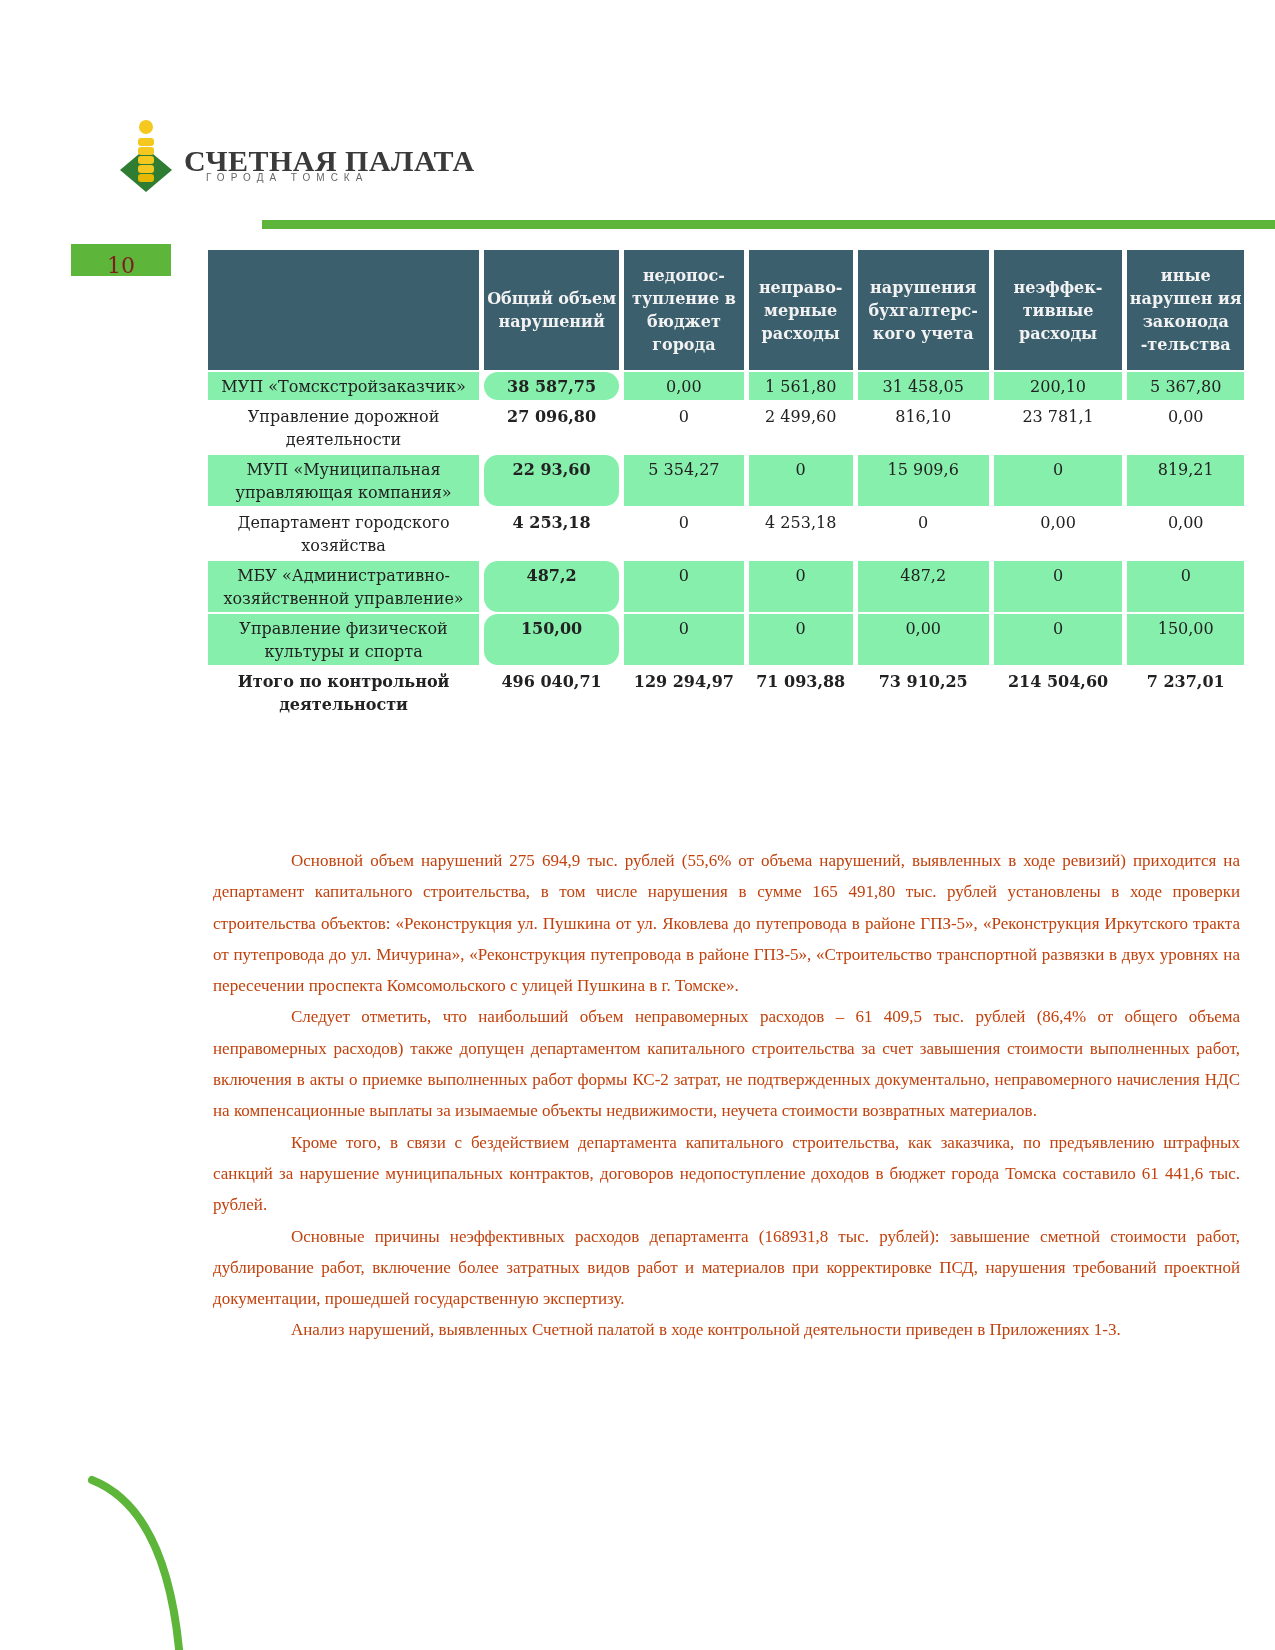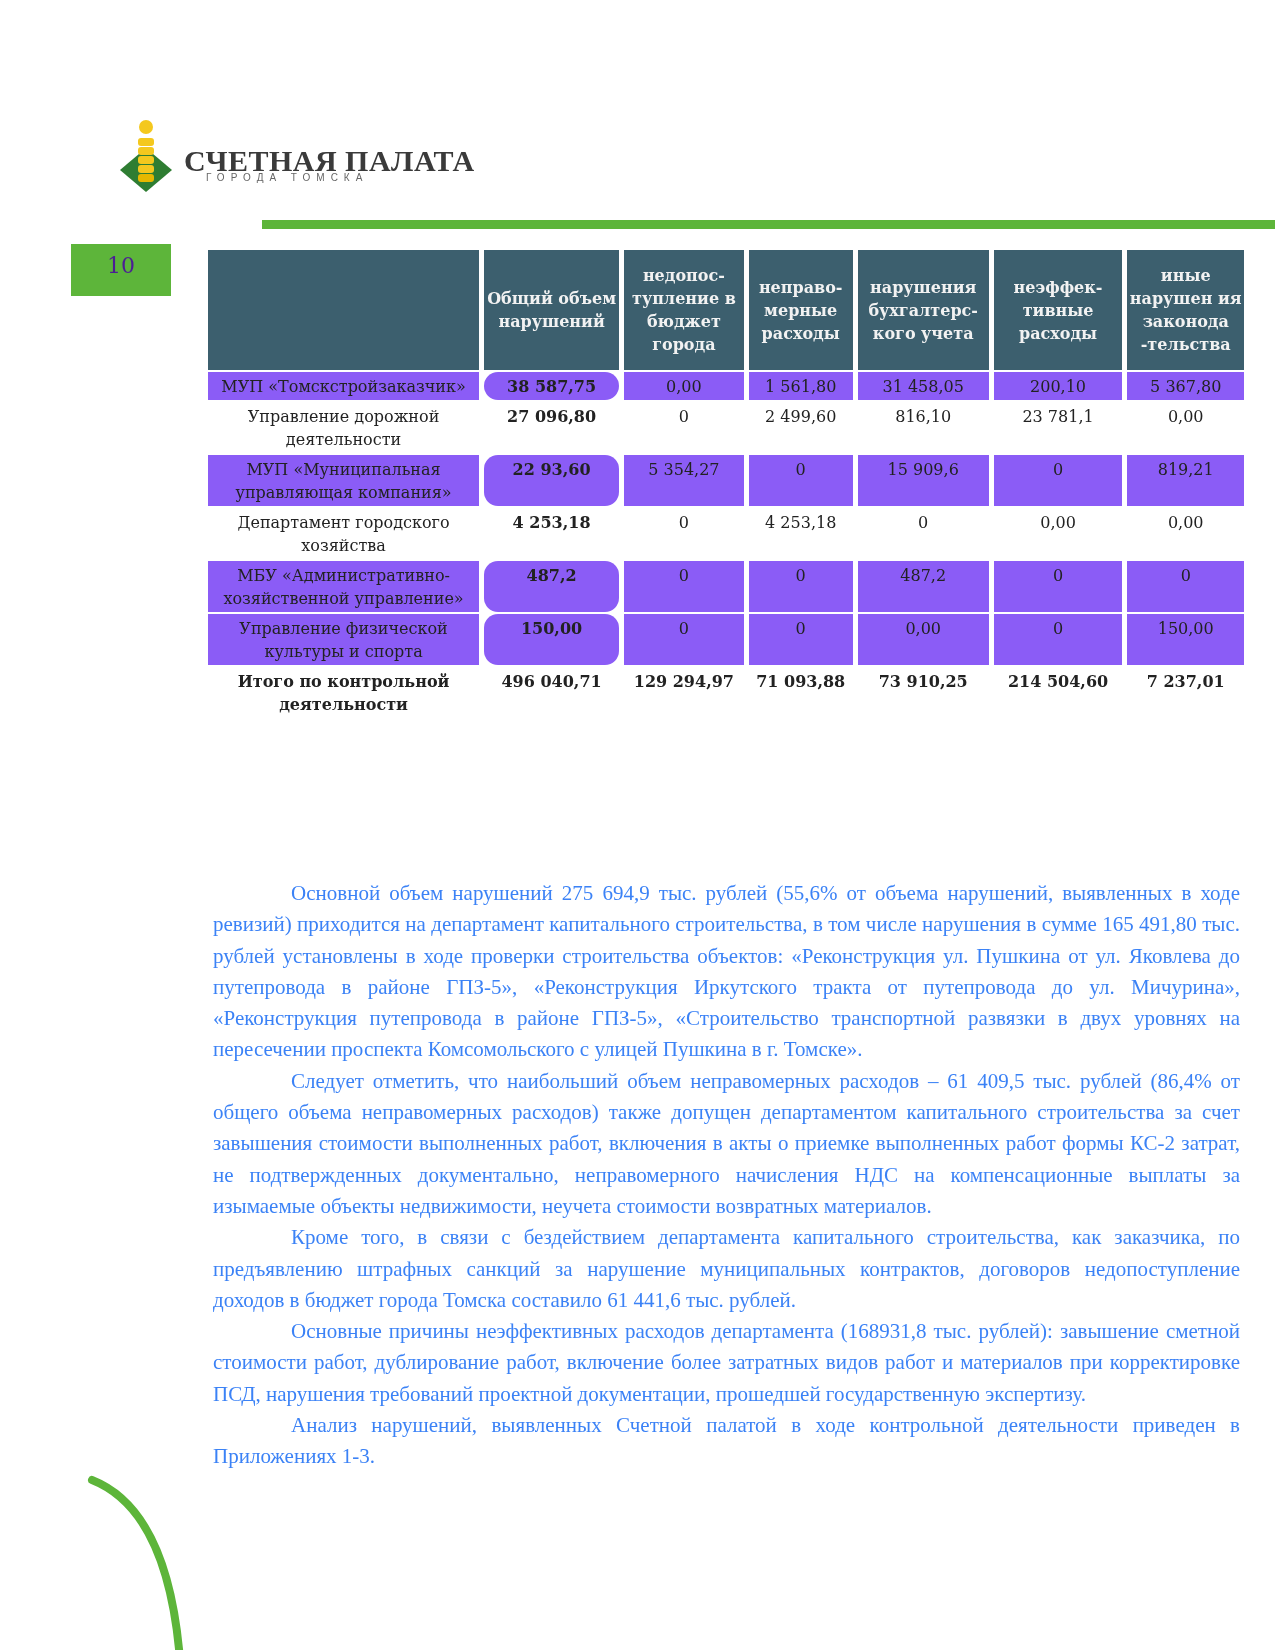--- a/index.html
+++ b/index.html
@@ -5,32 +5,32 @@
   html, body { margin:0; padding:0; background:#ffffff; }
   body { width:1275px; height:1650px; position:relative; overflow:hidden;
          font-family:"DejaVu Serif", serif; color:#1a1a1a; }
   .logo { position:absolute; left:118px; top:118px; width:290px; height:80px; }
   .logo-mark { position:absolute; left:0; top:0; width:56px; height:76px; }
   .logo-title { position:absolute; left:66px; top:26px; font-family:"Liberation Serif", serif;
                 font-weight:bold; font-size:30px; color:#3a3a3a; letter-spacing:0.5px; white-space:nowrap; }
   .logo-sub { position:absolute; left:88px; top:54px; font-family:"Liberation Sans", sans-serif;
               font-size:10px; color:#666; letter-spacing:6px; white-space:nowrap; }
   .top-rule { position:absolute; left:262px; top:220px; width:1013px; height:9px; background:#5db53a; }
-  .page-num { position:absolute; left:71px; top:244px; width:100px; height:52px; background:#5db53a;
-              color:#4c1d95; font-family:"DejaVu Serif", serif; font-size:22px; text-align:center; line-height:44px; }
+  .page-num { position:absolute; left:71px; top:244px; width:100px; height:32px; background:#5db53a;
+              color:#7f1d1d; font-family:"DejaVu Serif", serif; font-size:22px; text-align:center; line-height:44px; }
   table.grid { position:absolute; left:203px; top:248px; width:1046px; border-collapse:separate;
                border-spacing:5px 2px; table-layout:fixed; font-family:"DejaVu Serif", serif; font-size:16px; }
   table.grid th { background:#3c5f6e; color:#f2f2f2; font-weight:bold; font-size:16px; line-height:23px;
                   vertical-align:middle; text-align:center; padding:4px 2px; height:112px; }
   table.grid td { text-align:center; vertical-align:top; padding:3px 4px 2px; line-height:23px; color:#222; }
-  tr.hl td { background:#8b5cf6; }
+  tr.hl td { background:#86efac; }
   td.name { font-size:16px; }
   td.bold, tr.total td { font-weight:bold;border-radius:14px; }
   .body-text { position:absolute; left:213px; top:845px; width:1027px; font-family:"Liberation Serif", serif;
-               font-size:21px; line-height:31.3px; text-align:justify; color:#3b82f6;margin-top:33px; }
+               font-size:17px; line-height:31.3px; text-align:justify; color:#c2410c; }
   .body-text p { margin:0; text-indent:78px; }
   .arc { position:absolute; left:80px; top:1470px; }
 </style>
 </head>
 <body>
 
 <div class="logo">
   <svg class="logo-mark" viewBox="0 0 56 76" width="56" height="76">
     <polygon points="28,30 54,52 28,74 2,52" fill="#2e7d32"></polygon>
     <circle cx="28" cy="9" r="7" fill="#f4c81e"></circle>

